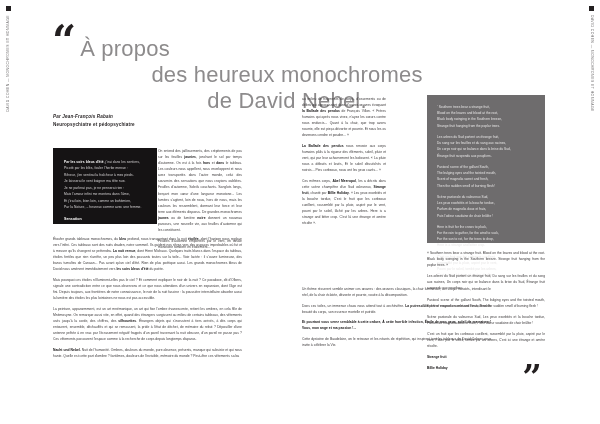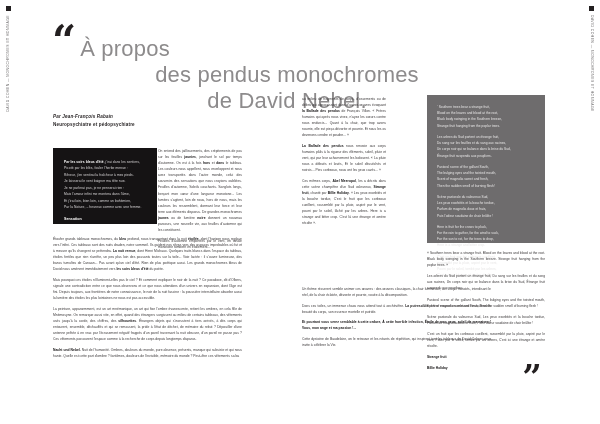--- a/index.html
+++ b/index.html
@@ -133,21 +133,21 @@
     <span class="sq"></span>
     <span class="vtxt">DAVID COHEN — MONOCHROMES ET HOMMAGE</span>
   </div>
   <div class="runhead right">
     <span class="sq"></span>
     <span class="vtxt">DAVID COHEN — MONOCHROMES ET HOMMAGE</span>
   </div>
 
   <div class="titleblock">
     <span class="bigquote">“</span><span class="title-l1">À propos</span>
-    <span class="title-l2">des pendus monochromes</span>
+    <span class="title-l2">des heureux monochromes</span>
     <span class="title-l3">de David Nebel.</span>
   </div>
 
   <div class="byline">
     <div>Par Jean-François Rabain</div>
     <div class="sub">Neuropsychiatre et pédopsychiatre</div>
   </div>
 
   <div class="poembox">
     <p class="tight"><b>Par les soirs bleus d'été</b><span>, j'irai dans les sentiers,</span><br>

